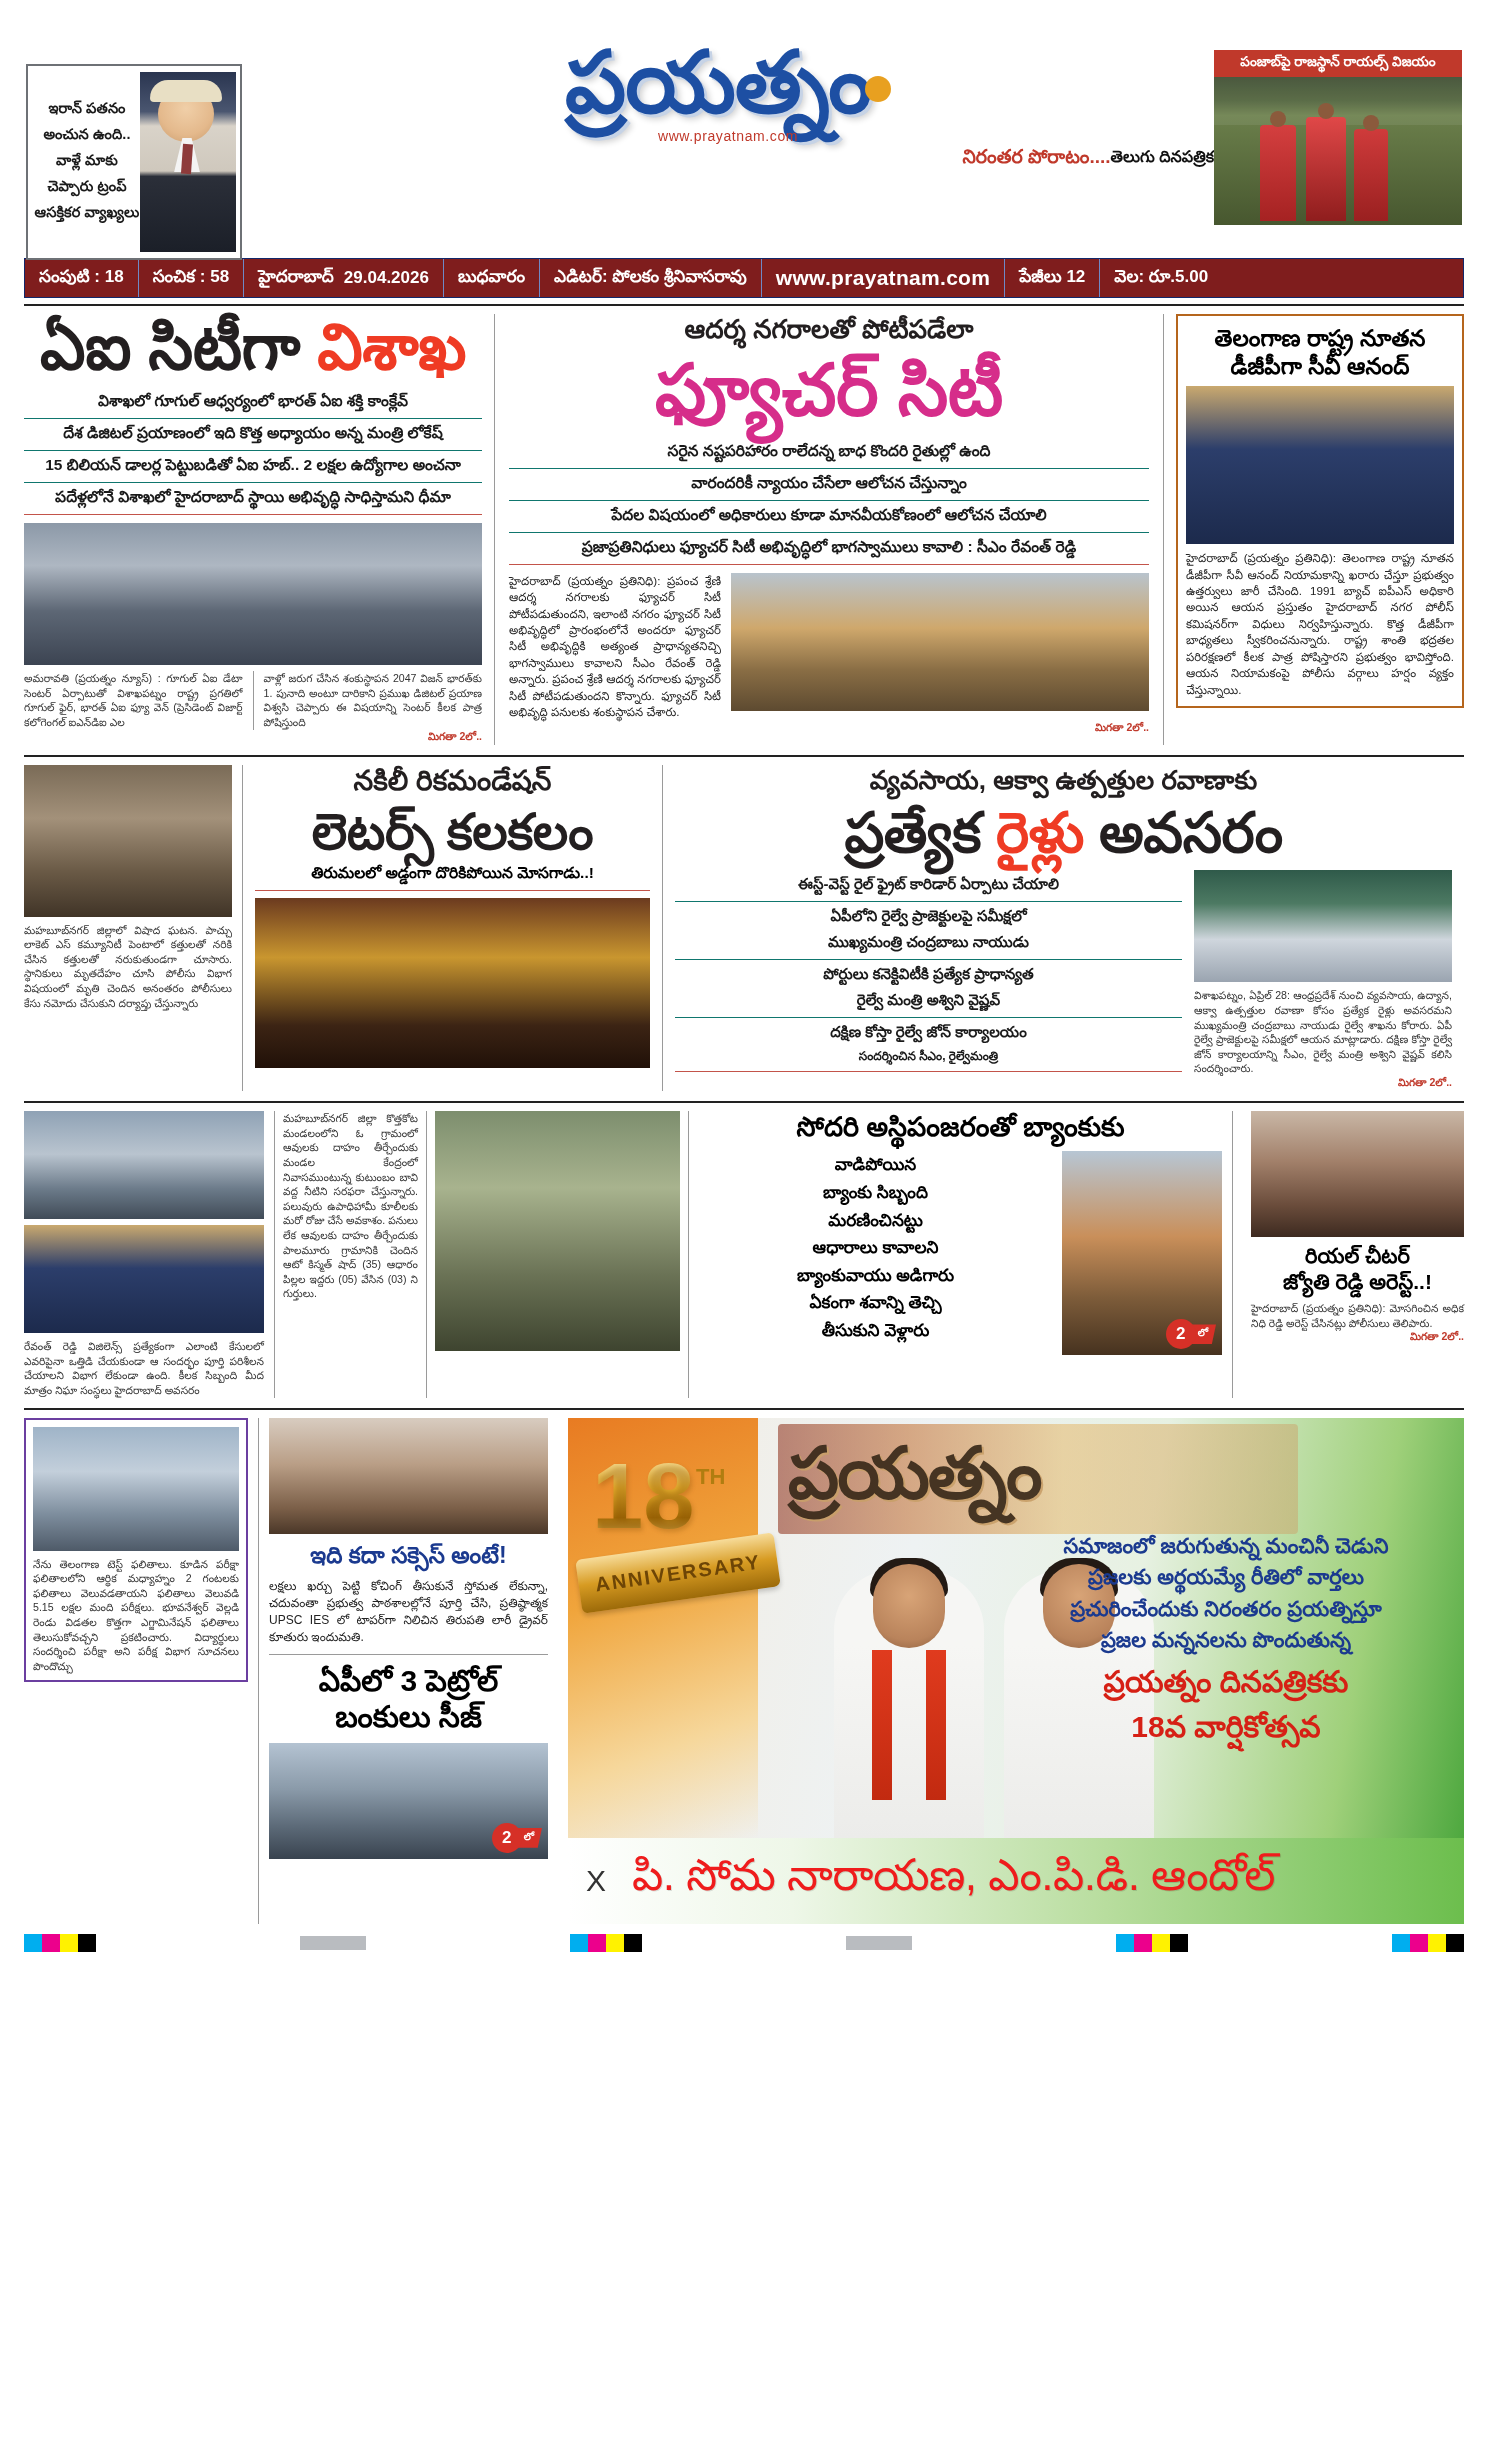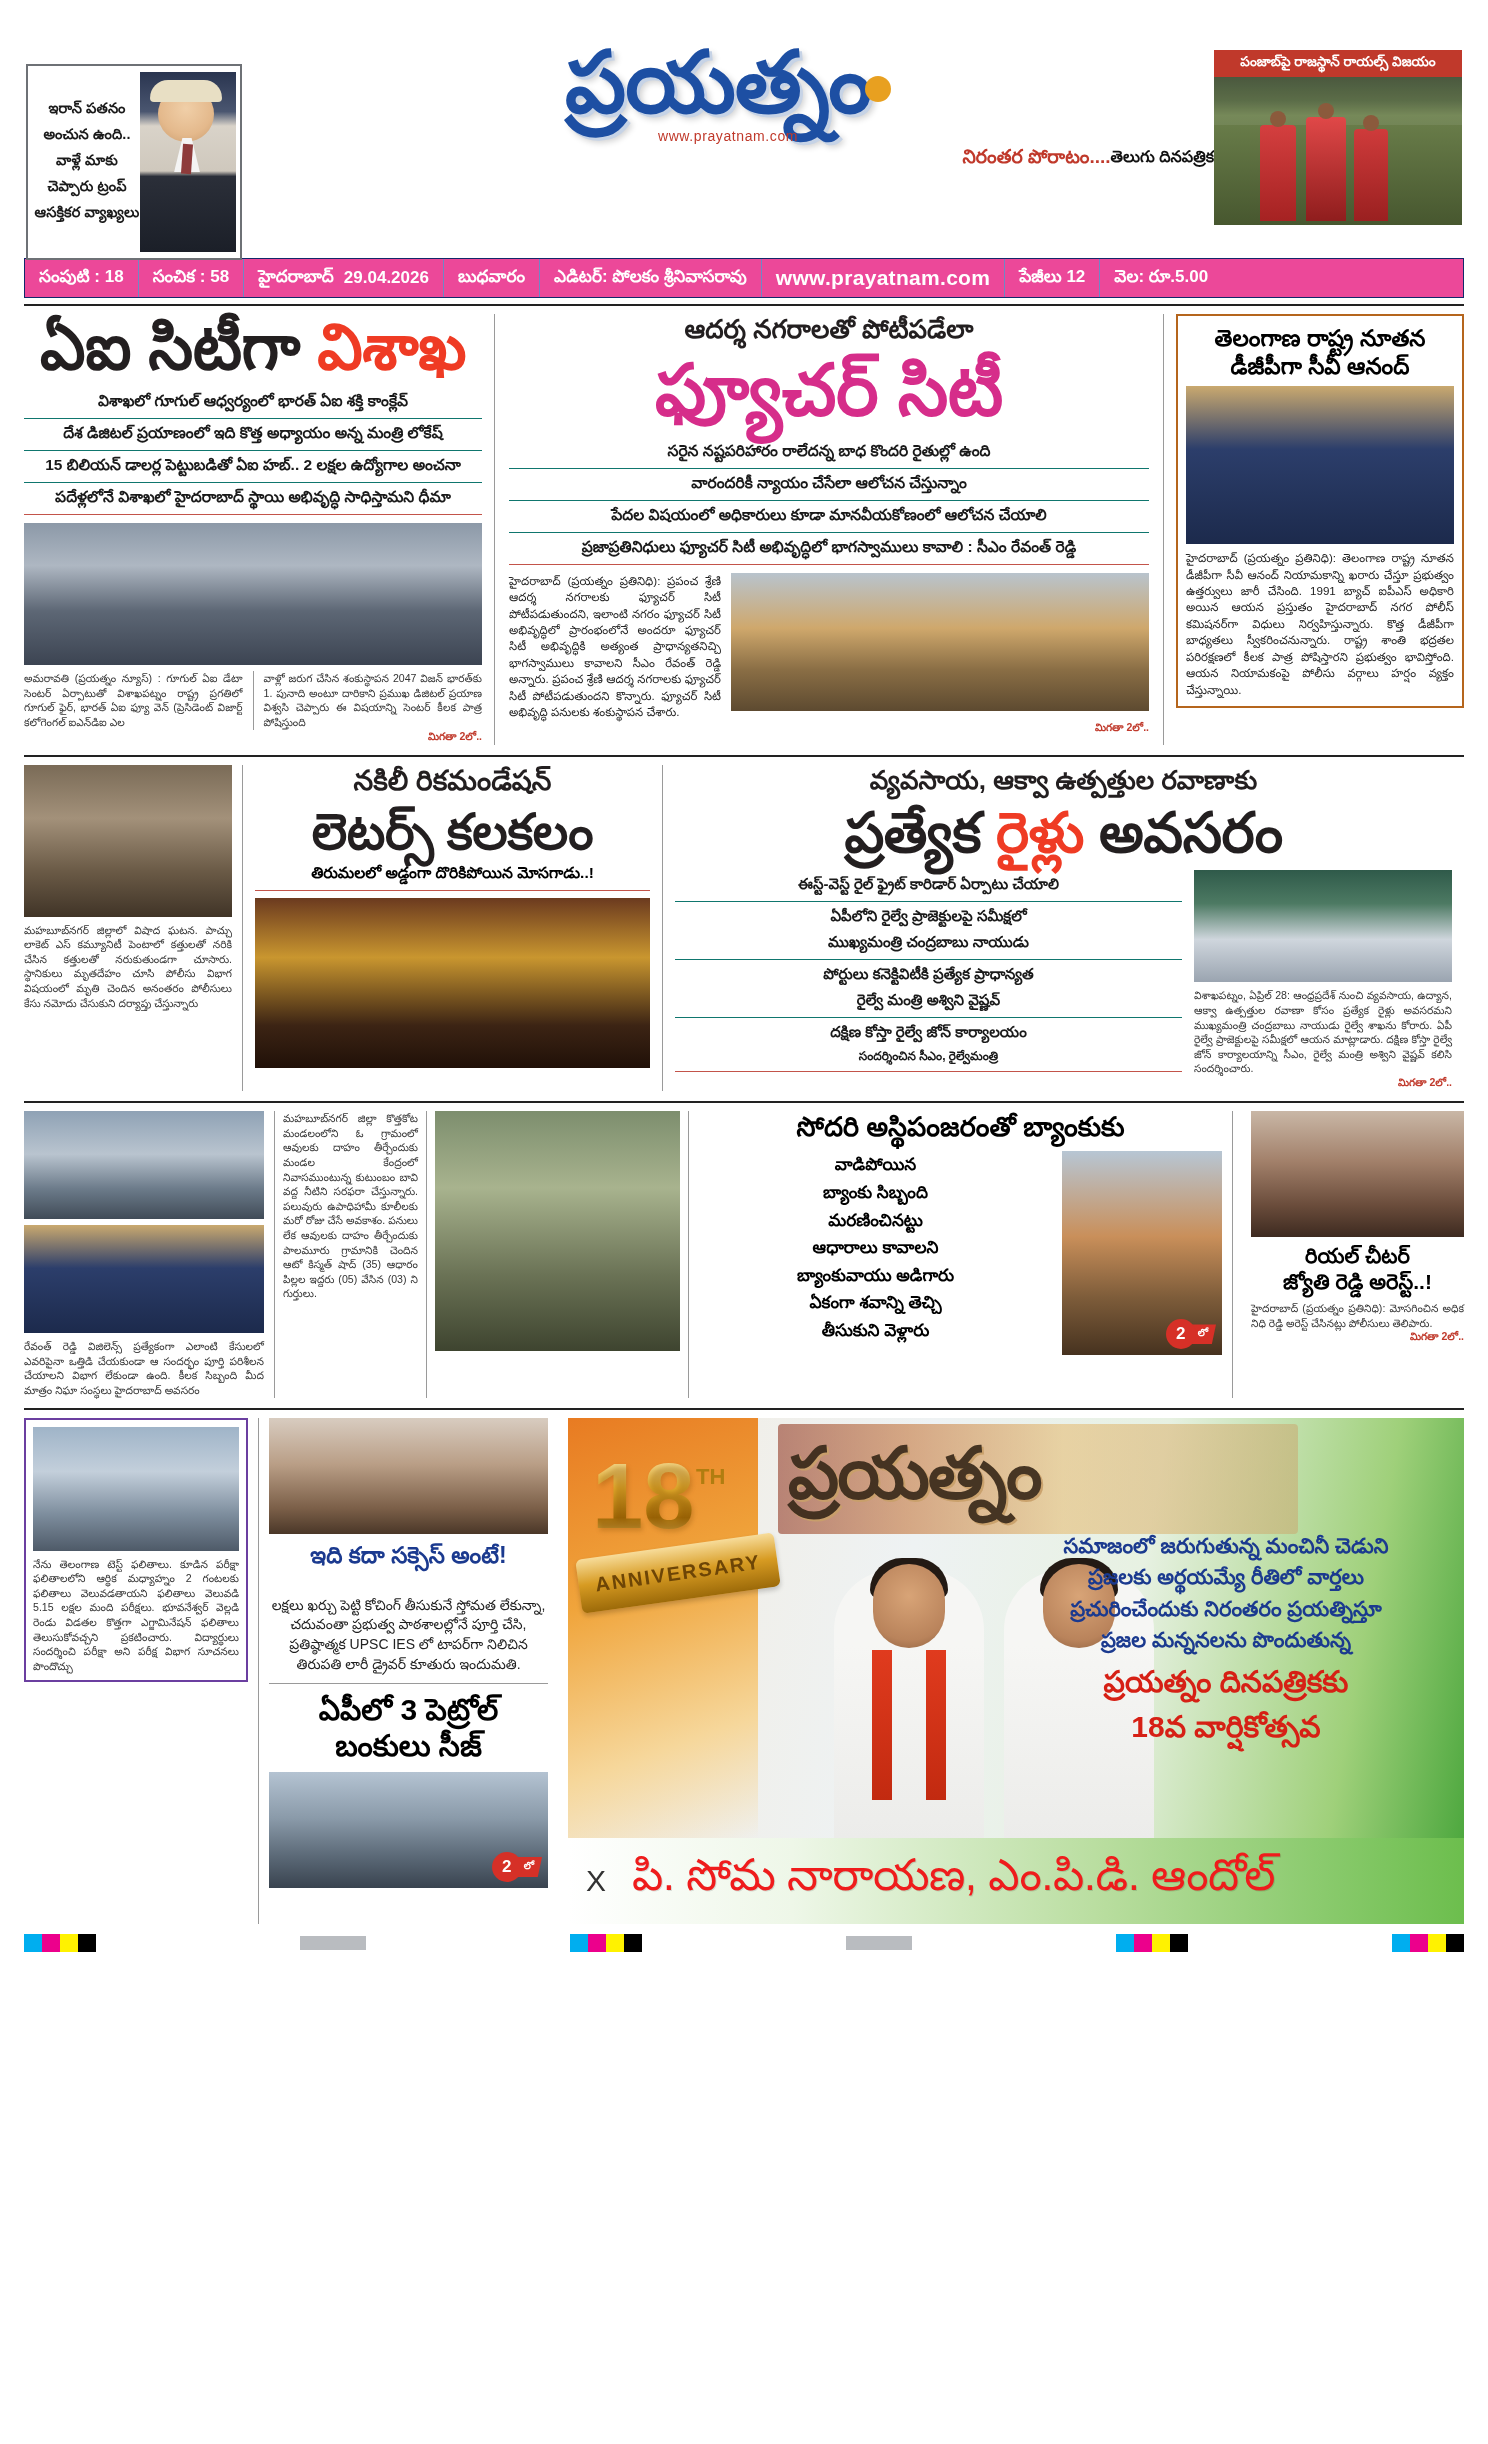--- a/index.html
+++ b/index.html
@@ -39,21 +39,21 @@
   .cricket-cap { background:#c0392b; color:#fff; font-size:13.5px; font-weight:700; text-align:center; padding:4px 3px; }
   .cricket-photo { height:148px; background:linear-gradient(180deg,#3b4b2e 0%,#4e6139 16%,#6b7f4b 26%,#47572f 100%); position:relative; overflow:hidden;}
   .cp-player{position:absolute;bottom:4px;border-radius:4px 4px 0 0;}
   .cp-1{left:46px;width:36px;height:96px;background:linear-gradient(180deg,#d43f3f 0%,#a52222 100%);}
   .cp-2{left:92px;width:40px;height:104px;background:linear-gradient(180deg,#e04848 0%,#8f1d1d 100%);}
   .cp-3{left:140px;width:34px;height:92px;background:linear-gradient(180deg,#cf3b3b 0%,#9a2020 100%);}
   .cp-head{position:absolute;top:-14px;left:50%;transform:translateX(-50%);width:16px;height:16px;border-radius:50%;background:#8b5a3c;}
   .cp-blur{position:absolute;top:0;left:0;right:0;height:48px;background:rgba(255,255,255,.08);}
 
   
-  .datebar { background:#ec4899; color:#fff; display:flex; align-items:center; height:40px; margin:0 24px; border:1px solid #12286a;}
+  .datebar { background:#7f1d1d; color:#fff; display:flex; align-items:center; height:40px; margin:0 24px; border:1px solid #12286a;}
   .datebar .cell { padding:0 14px; font-size:17px; font-weight:700; white-space:nowrap; display:flex; align-items:center; height:100%; border-right:1px solid #6f88c6;}
   .datebar .cell:last-child{border-right:none;}
   .datebar .cell.city{gap:10px;}
   .datebar .cell.url{font-family:"Liberation Sans",sans-serif;font-size:21px;letter-spacing:.3px;}
   .rule-thin{height:1px;background:#9a9a9a;}
   .vrule{width:1px;background:#9a9a9a;}
 
   .hl-black{color:#231f20;}
   .hl-red{color:#ef3b24;}
   .hl-pink{color:#d62d8a;}
@@ -362,21 +362,21 @@
     <div class="s4-a">
       <div class="purple-box">
         <div class="photo ph-exam" style="height:124px"></div>
         <div class="caption" style="margin-top:6px">నేను తెలంగాణ టెస్ట్ ఫలితాలు. కూడిన పరీక్షా ఫలితాలలోని ఆర్థిక మధ్యాహ్నం 2 గంటలకు ఫలితాలు వెలువడతాయని ఫలితాలు వెలువడి 5.15 లక్షల మంది పరీక్షలు. భూవనేశ్వర్ వెల్లడి రెండు విడతల కొత్తగా ఎగ్జామినేషన్ ఫలితాలు తెలుసుకోవచ్చని ప్రకటించారు. విద్యార్థులు సందర్శించి పరీక్షా అని పరీక్ష విభాగ సూచనలు పొందొచ్చు</div>
       </div>
     </div>
 
     <div class="s4-b">
       <div class="photo ph-woman" style="height:116px"></div>
       <div style="font-size:23px;font-weight:800;text-align:center;color:#1b3a8f;margin-top:8px">ఇది కదా సక్సెస్ అంటే!</div>
-      <div class="body-txt" style="margin-top:22px;text-align:center;font-size:14px">లక్షలు ఖర్చు పెట్టి కోచింగ్ తీసుకునే స్తోమత లేకున్నా, చదువంతా ప్రభుత్వ పాఠశాలల్లోనే పూర్తి చేసి, ప్రతిష్ఠాత్మక UPSC IES లో టాపర్‌గా నిలిచిన తిరుపతి లారీ డ్రైవర్ కూతురు ఇందుమతి.</div>
+      <div class="body-txt" style="margin-top:4px;font-size:12px">లక్షలు ఖర్చు పెట్టి కోచింగ్ తీసుకునే స్తోమత లేకున్నా, చదువంతా ప్రభుత్వ పాఠశాలల్లోనే పూర్తి చేసి, ప్రతిష్ఠాత్మక UPSC IES లో టాపర్‌గా నిలిచిన తిరుపతి లారీ డ్రైవర్ కూతురు ఇందుమతి.</div>
       <div class="rule-thin" style="margin:8px 0"></div>
       <div style="font-size:30px;font-weight:800;text-align:center;line-height:1.2">
         <div>ఏపీలో 3 పెట్రోల్</div>
         <div>బంకులు సీజ్</div>
       </div>
       <div class="photo ph-bank" style="height:116px;margin-top:8px;position:relative">
         <div class="badge2">
           <div class="b-circ">2</div>
           <div class="b-tail">లో</div>
         </div>

